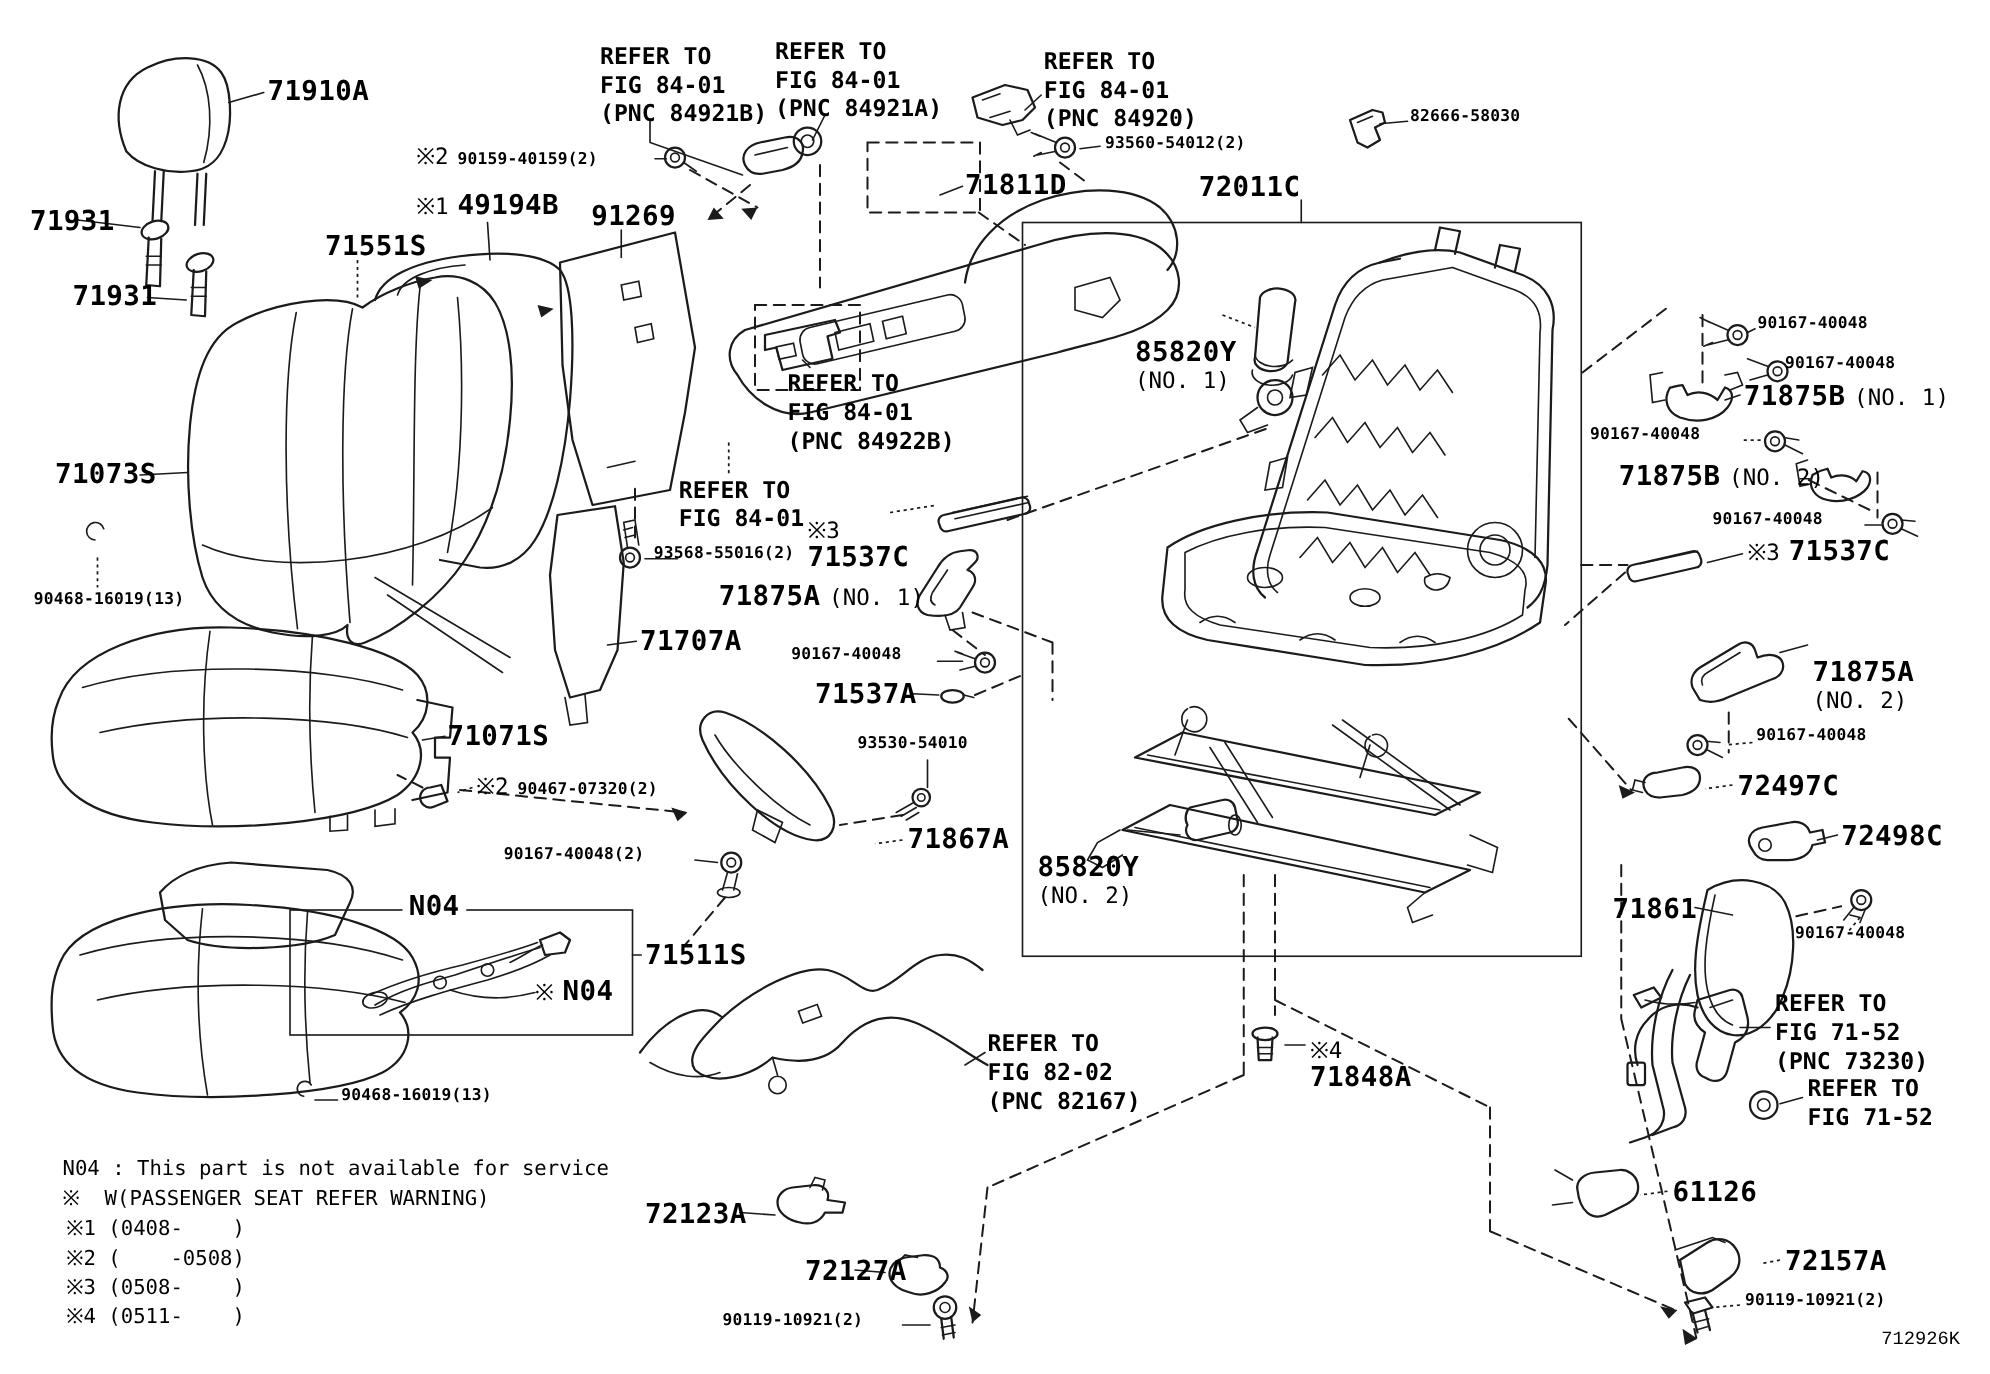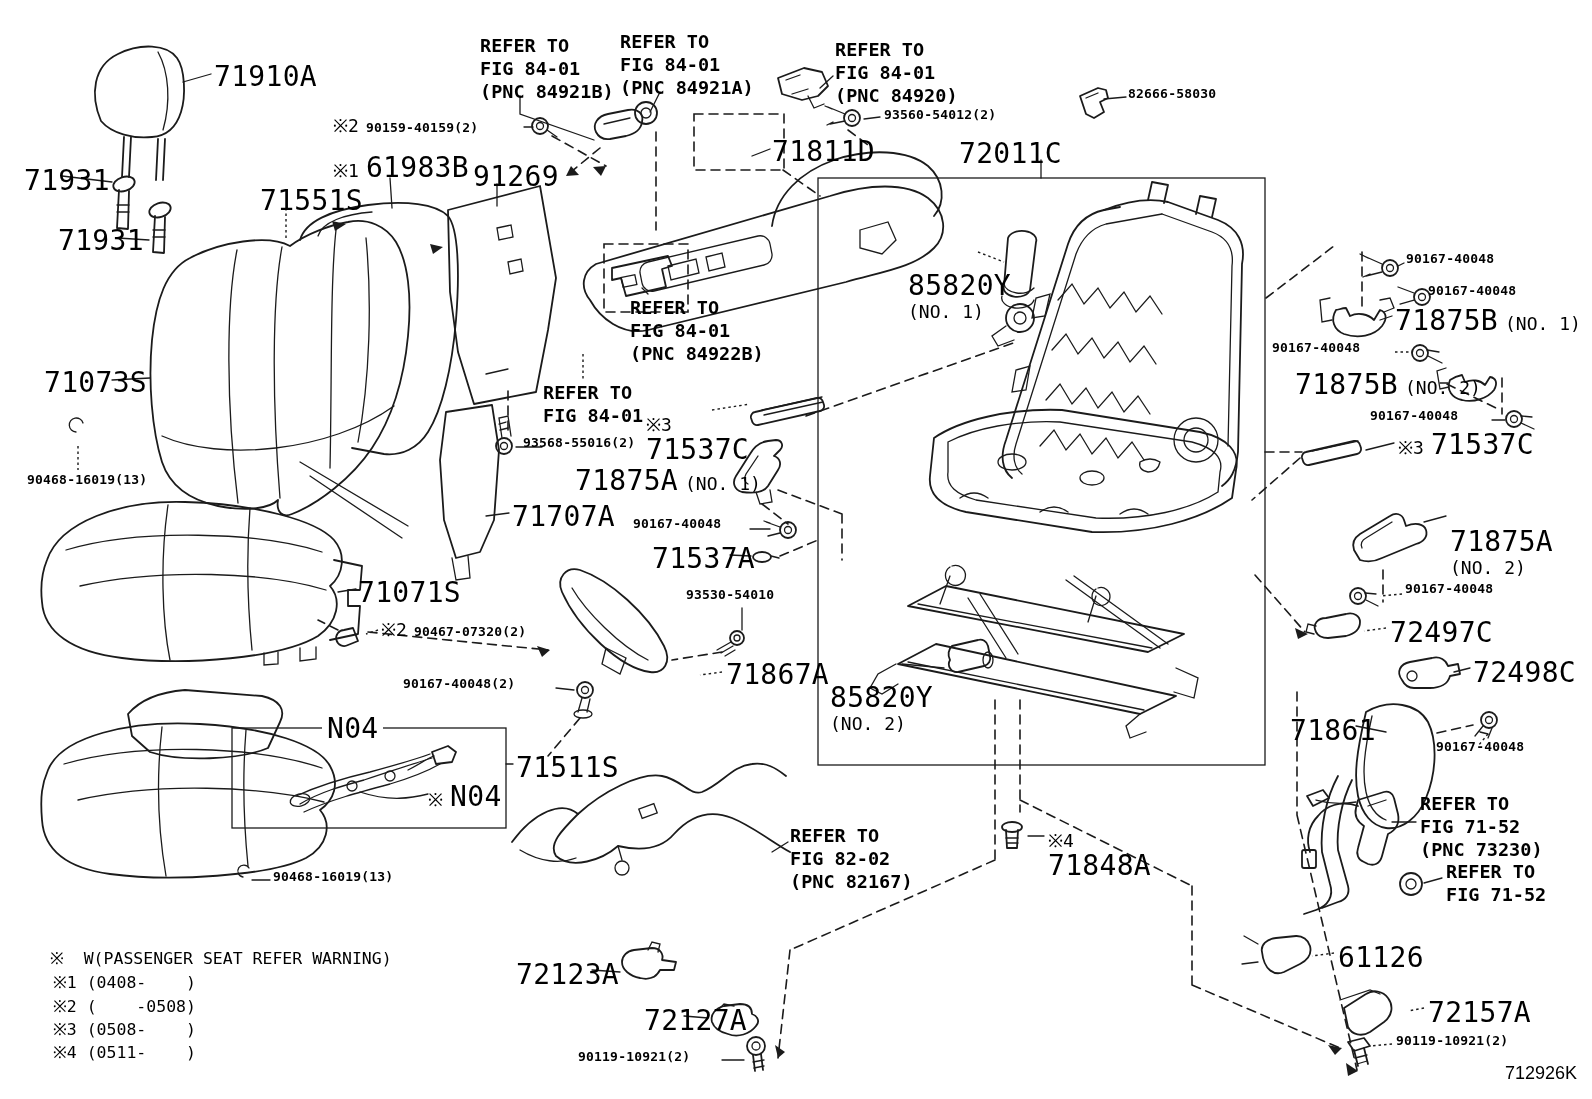--- a/index.html
+++ b/index.html
@@ -5,30 +5,30 @@
   html,body{margin:0;padding:0;background:#fff;}
   .canvas{position:relative;width:1592px;height:1099px;background:#fff;overflow:hidden;
           font-family:"DejaVu Sans Mono",monospace;color:#000;}
   .canvas svg{position:absolute;left:0;top:0;}
   .ln{fill:none;stroke:#1b1b1b;stroke-width:1.8;stroke-linecap:round;stroke-linejoin:round;}
   .thin{fill:none;stroke:#1b1b1b;stroke-width:1.3;stroke-linecap:round;}
   .dash{fill:none;stroke:#1b1b1b;stroke-width:1.6;stroke-dasharray:9 6;stroke-linecap:round;}
   .dot{fill:none;stroke:#1b1b1b;stroke-width:1.4;stroke-dasharray:2.5 3;}
   .fillb{fill:#1b1b1b;stroke:none;}
   .lb{position:absolute;white-space:pre;line-height:1.1;color:#000;}
-  .part{font-weight:normal;font-size:28px;letter-spacing:.3px;}
+  .part{font-weight:bold;font-size:22px;letter-spacing:.3px;}
   .num{font-weight:bold;font-size:13px;letter-spacing:.2px;}
   .ref{font-weight:bold;font-size:18.5px;line-height:1.25;}
   .suf{font-weight:normal;font-size:18px;}
   .pre{font-weight:normal;font-size:18px;}
   .row{display:flex;gap:7px;align-items:baseline;}
   .stack span{display:block;}
   .onbox{background:#fff;padding:0 5px;}
   .leg{font-size:16.5px;font-weight:normal;}
-  .code{font-size:18px;font-family:Liberation Sans, sans-serif;}
+  .code{font-size:15px;font-family:Liberation Mono, monospace;}
 </style>
 </head>
 <body>
 
 <div class="canvas">
 
 <svg width="1592" height="1099" viewBox="0 0 1592 1099">
 
   <g>
     <path class="ln" d="M101,121 C90,95 93,66 118,54 C140,43 167,44 177,58 C185,69 186,96 181,112 C176,128 167,136 152,137 C134,139 112,134 101,121 Z"></path>
@@ -455,21 +455,21 @@
     <path class="dot" d="M1424,1008 L1408,1011"></path>
     <path class="dot" d="M1392,1044 L1370,1046"></path>
   </g>
 </svg>
 
   <div class="lb part" style="left:214px;top:62px">71910A</div>
   <div class="lb part" style="left:24px;top:166px">71931</div>
   <div class="lb part" style="left:58px;top:226px">71931</div>
   <div class="lb part" style="left:260px;top:186px">71551S</div>
   <div class="lb row" style="left:333px;top:153px">
-    <span class="pre">※1</span><span class="part">61983B</span>
+    <span class="pre">※1</span><span class="part">49194B</span>
   </div>
   <div class="lb part" style="left:473px;top:162px">91269</div>
   <div class="lb ref" style="left:480px;top:34px">REFER TO
 FIG 84-01
 (PNC 84921B)</div>
   <div class="lb ref" style="left:620px;top:30px">REFER TO
 FIG 84-01
 (PNC 84921A)</div>
   <div class="lb ref" style="left:835px;top:38px">REFER TO
 FIG 84-01
@@ -549,20 +549,21 @@
   <div class="lb num" style="left:1436px;top:740px">90167-40048</div>
   <div class="lb ref" style="left:1420px;top:792px">REFER TO
 FIG 71-52
 (PNC 73230)</div>
   <div class="lb ref" style="left:1446px;top:860px">REFER TO
 FIG 71-52</div>
   <div class="lb part" style="left:1338px;top:943px">61126</div>
   <div class="lb part" style="left:1428px;top:998px">72157A</div>
   <div class="lb num" style="left:1396px;top:1034px">90119-10921(2)</div>
 
+  <div class="lb leg" style="left:50px;top:926px">N04 : This part is not available for service</div>
   <div class="lb leg" style="left:50px;top:950px">※  W(PASSENGER SEAT REFER WARNING)</div>
   <div class="lb leg" style="left:53px;top:974px">※1 (0408-    )</div>
   <div class="lb leg" style="left:53px;top:998px">※2 (    -0508)</div>
   <div class="lb leg" style="left:53px;top:1021px">※3 (0508-    )</div>
   <div class="lb leg" style="left:53px;top:1044px">※4 (0511-    )</div>
 
   <div class="lb code" style="left:1505px;top:1064px">712926K</div>
 </div>
 
 </body></html>

